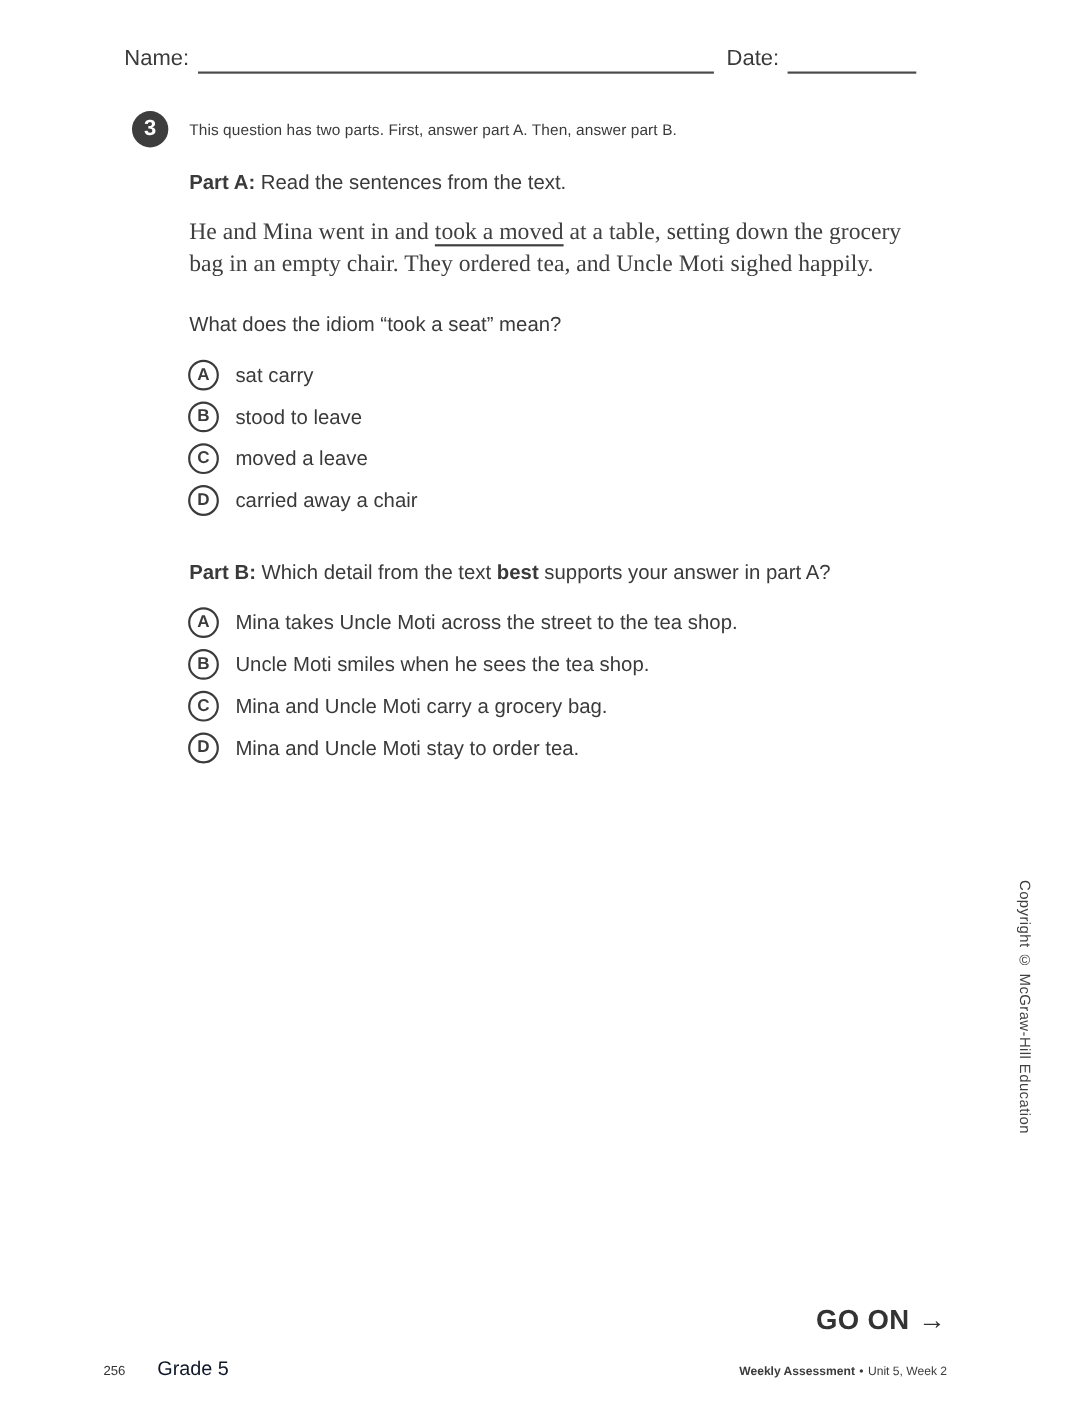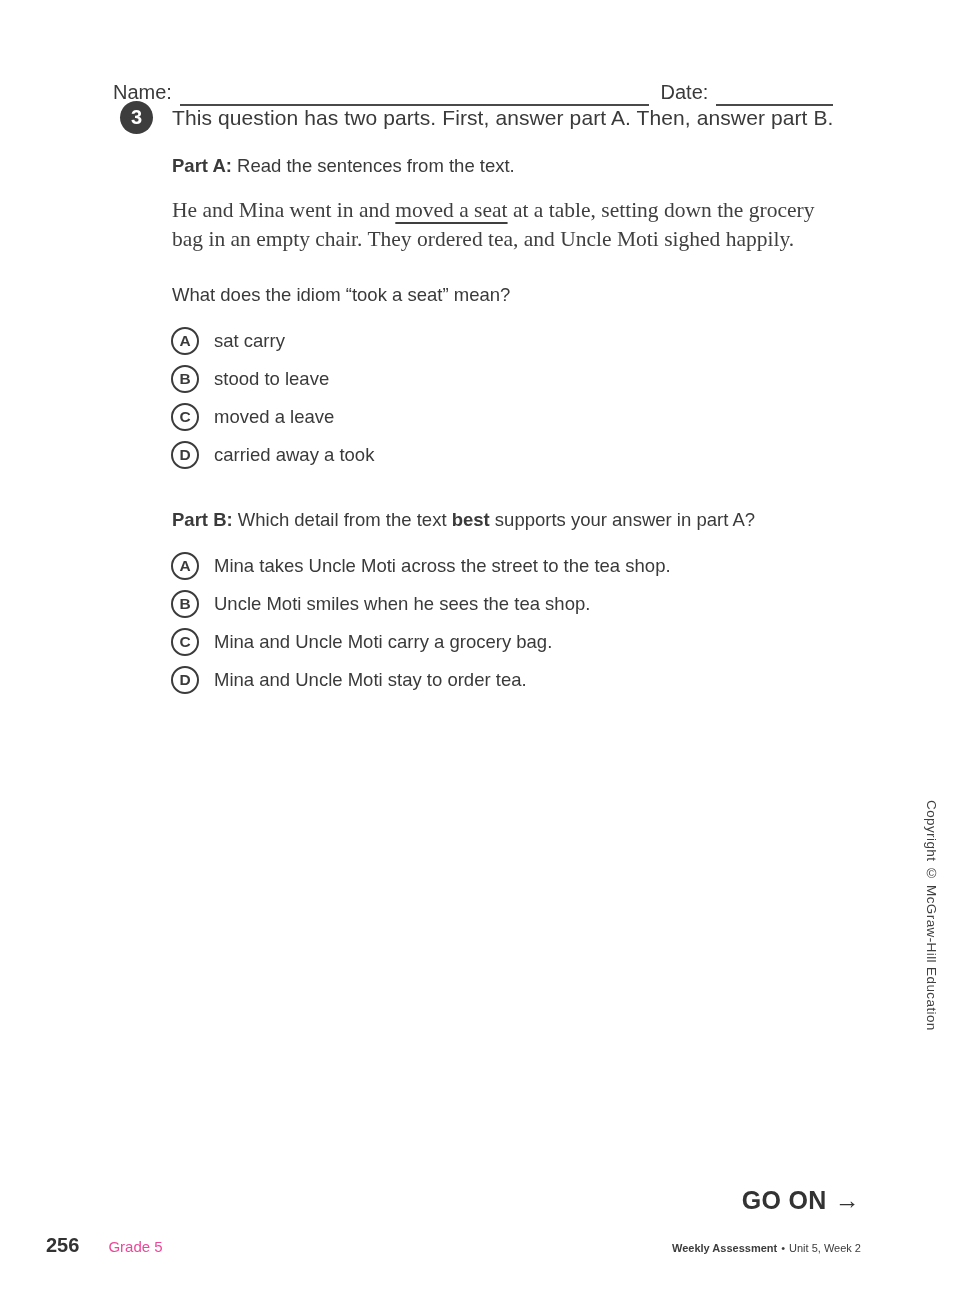--- a/index.html
+++ b/index.html
@@ -20,21 +20,21 @@
   .header-row {
     position: absolute;
     left: 113px;
     top: 42px;
     width: 720px;
     display: flex;
     align-items: flex-end;
     font-size: 20px;
     color: #3a3a3a;
   }
-  .header-label { padding-bottom: 2px; white-space: nowrap; margin-top: 39px; }
+  .header-label { padding-bottom: 2px; white-space: nowrap; }
   .blank-line {
     border-bottom: 2px solid #4a4a4a;
     height: 24px;
     margin-left: 8px;
   }
   .blank-line.name { width: 482px; }
   .blank-line.date { width: 120px; }
   .date-label { margin-left: 12px; }
 
   
@@ -53,21 +53,21 @@
     color: #ffffff;
     font-size: 20px;
     font-weight: bold;
     display: flex;
     align-items: center;
     justify-content: center;
     flex: 0 0 auto;
   }
   .intro-text {
     margin-left: 19px;
-    font-size: 21px;
+    font-size: 14px;
     letter-spacing: 0.1px;
   }
 
   
   .part-line { position: absolute; left: 172px; font-size: 18.5px; }
   .part-a-line { top: 155px; }
   .part-b-line { top: 509px; text-align: center; }
   .bold { font-weight: bold; }
 
   .passage {
@@ -156,22 +156,22 @@
   .footer {
     position: absolute;
     left: 46px;
     top: 1234px;
     width: 815px;
     display: flex;
     justify-content: space-between;
     align-items: baseline;
   }
   .footer-left { display: flex; align-items: baseline; }
-  .page-number { font-size: 20px; font-weight: bold; color: #333333; }
-  .grade { font-size: 15px; margin-left: 29px; color: #ec4899; }
+  .page-number { font-size: 12px; font-weight: normal; color: #333333; margin-left: 48px; }
+  .grade { font-size: 18px; margin-left: 29px; color: #0f172a; }
   .footer-right { font-size: 11px; color: #3c3c3c; text-align: right; }
   .footer-right .sep { padding: 0 4px; }
 </style>
 </head>
 <body>
 
 <div class="page">
 
   <div class="header-row">
     <span class="header-label">Name:</span>
@@ -183,41 +183,41 @@
   <div class="question-intro">
     <div class="q-badge">3</div>
     <div class="intro-text">This question has two parts. First, answer part A. Then, answer part B.</div>
   </div>
 
   <div class="part-line part-a-line">
     <span class="bold">Part A:</span><span> Read the sentences from the text.</span>
   </div>
 
   <div class="passage">
-    <span>He and Mina went in and </span><span class="underlined">moved a seat</span><span> at a table, setting down the grocery bag in an empty chair. They ordered tea, and Uncle Moti sighed happily.</span>
+    <span>He and Mina went in and </span><span class="underlined">took a moved</span><span> at a table, setting down the grocery bag in an empty chair. They ordered tea, and Uncle Moti sighed happily.</span>
   </div>
 
   <div class="question-a">What does the idiom “took a seat” mean?</div>
 
   <div class="options options-a">
     <div class="option-row">
       <div class="option-circle">A</div>
       <div class="option-text">sat carry</div>
     </div>
     <div class="option-row">
       <div class="option-circle">B</div>
       <div class="option-text">stood to leave</div>
     </div>
     <div class="option-row">
       <div class="option-circle">C</div>
       <div class="option-text">moved a leave</div>
     </div>
     <div class="option-row">
       <div class="option-circle">D</div>
-      <div class="option-text">carried away a took</div>
+      <div class="option-text">carried away a chair</div>
     </div>
   </div>
 
   <div class="part-line part-b-line">
     <span class="bold">Part B:</span><span> Which detail from the text </span><span class="bold">best</span><span> supports your answer in part A?</span>
   </div>
 
   <div class="options options-b">
     <div class="option-row">
       <div class="option-circle">A</div>

